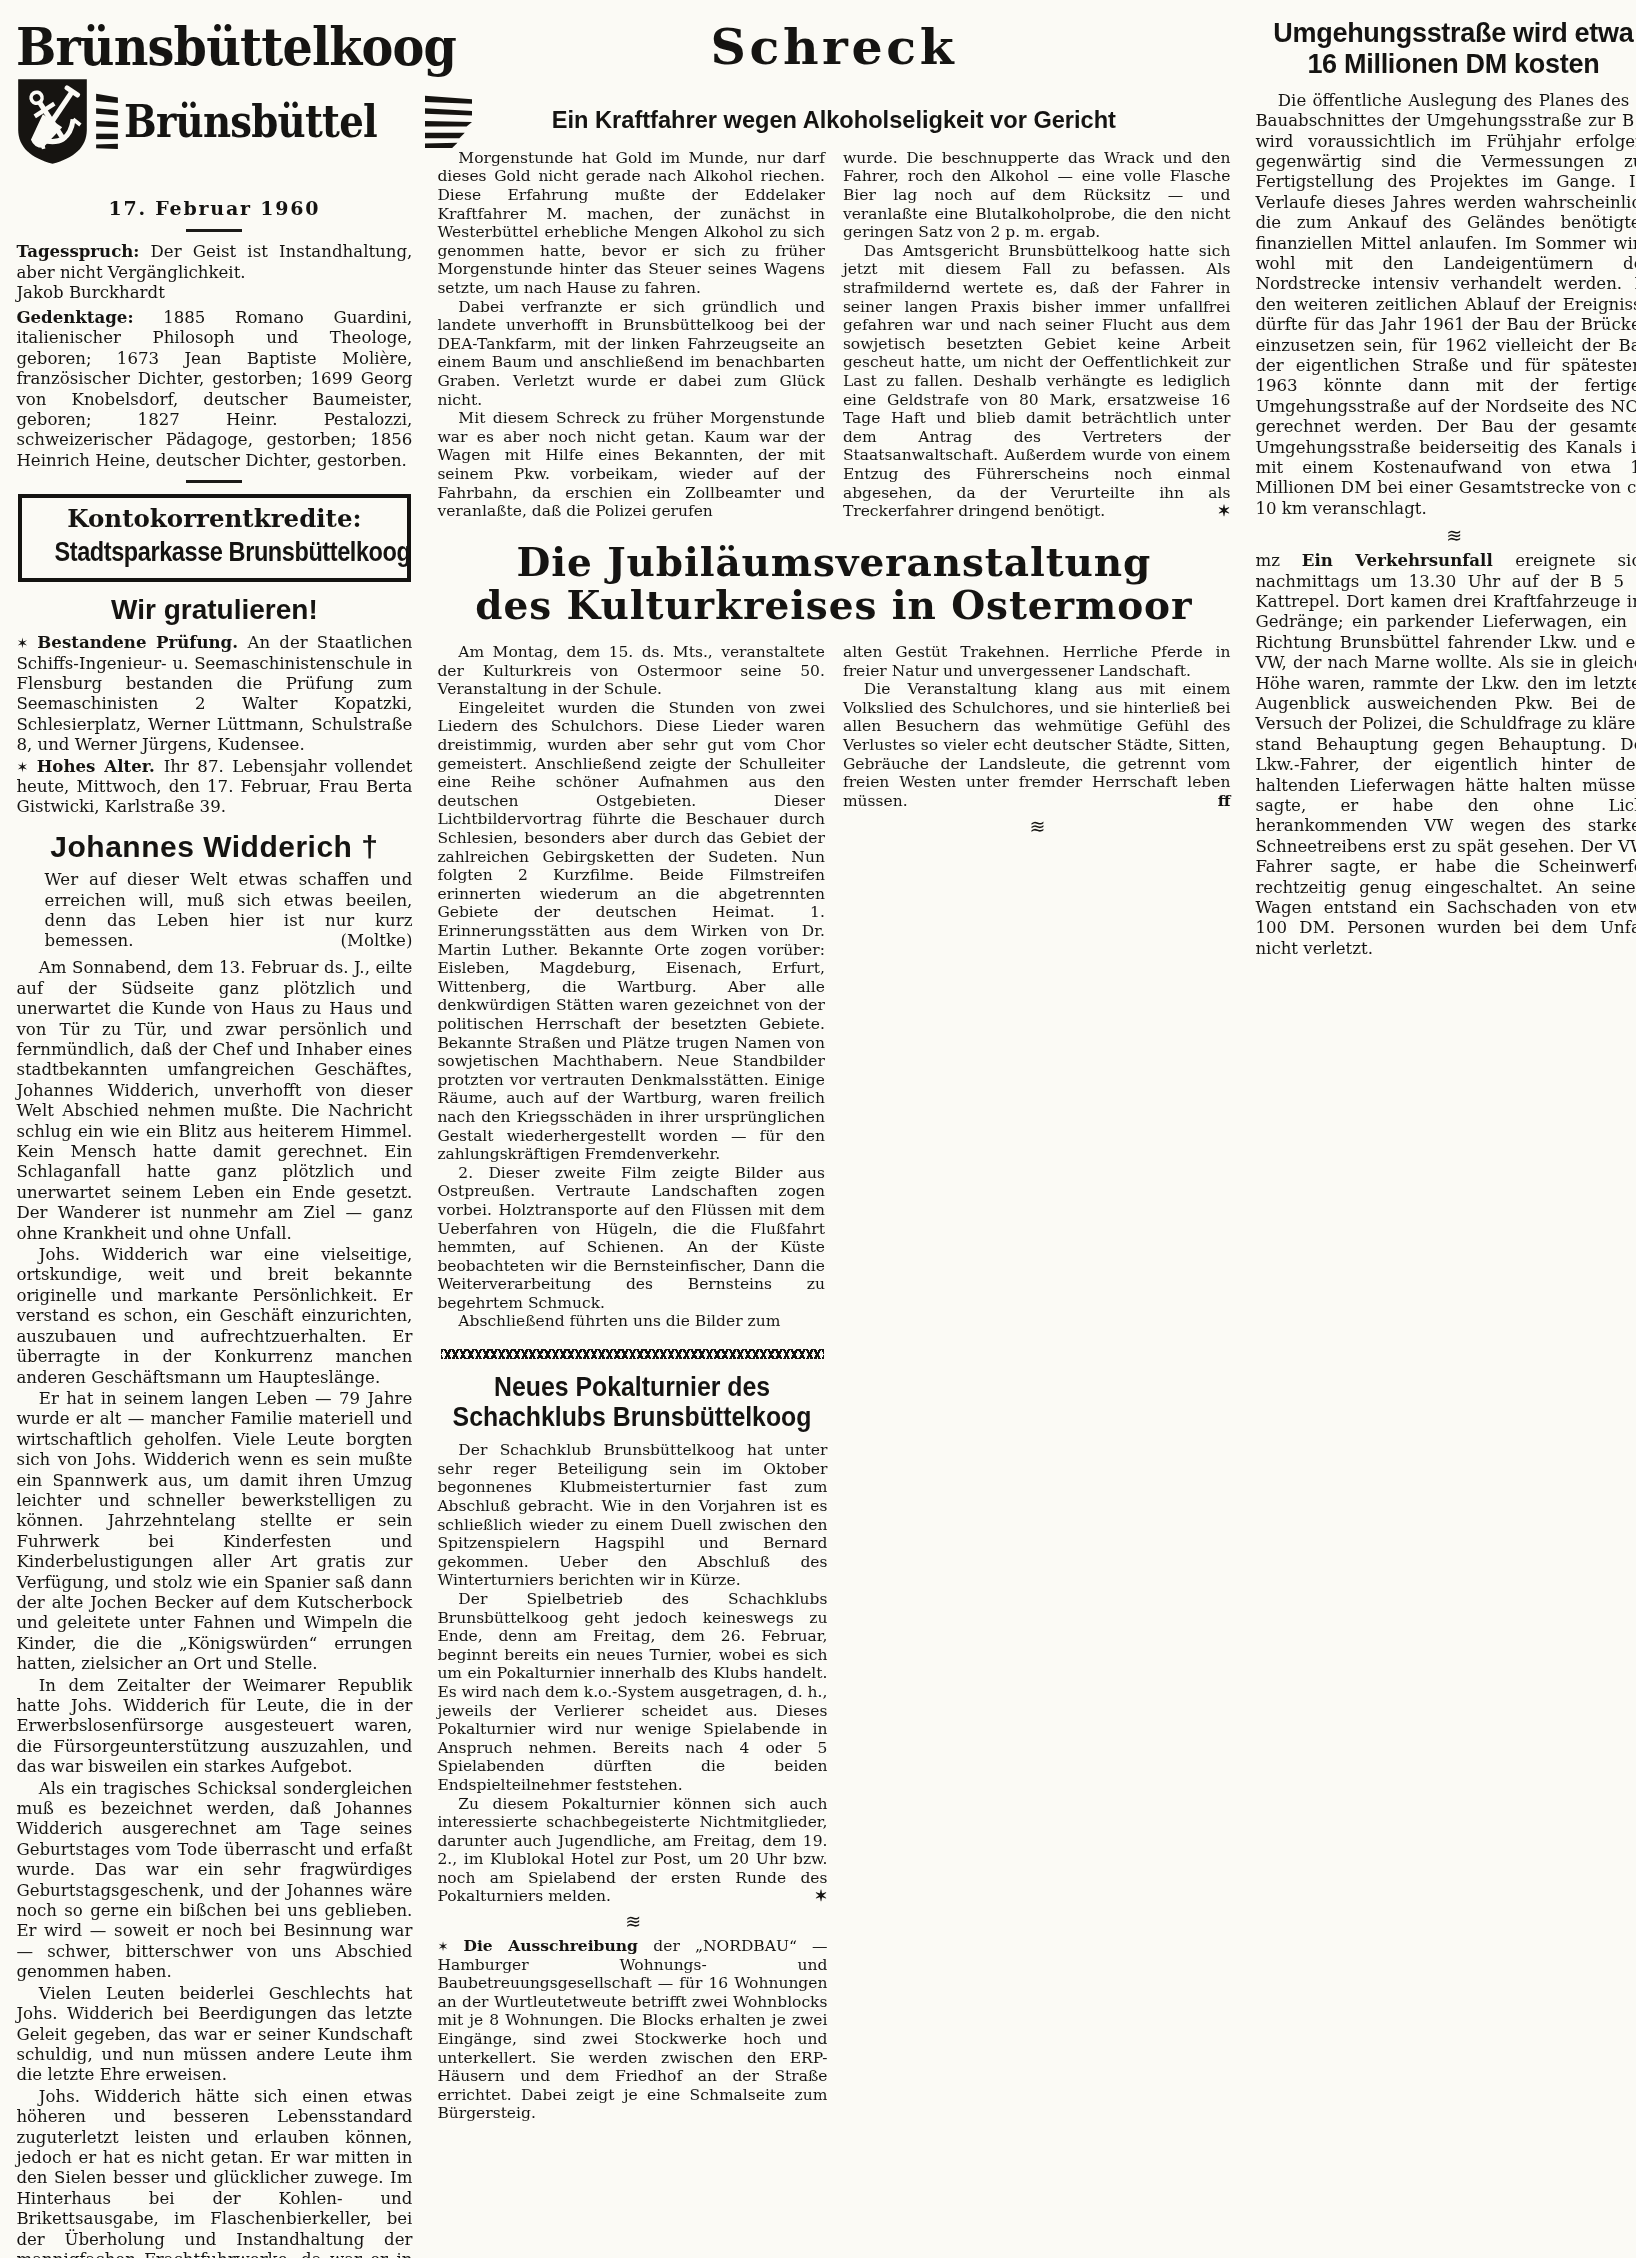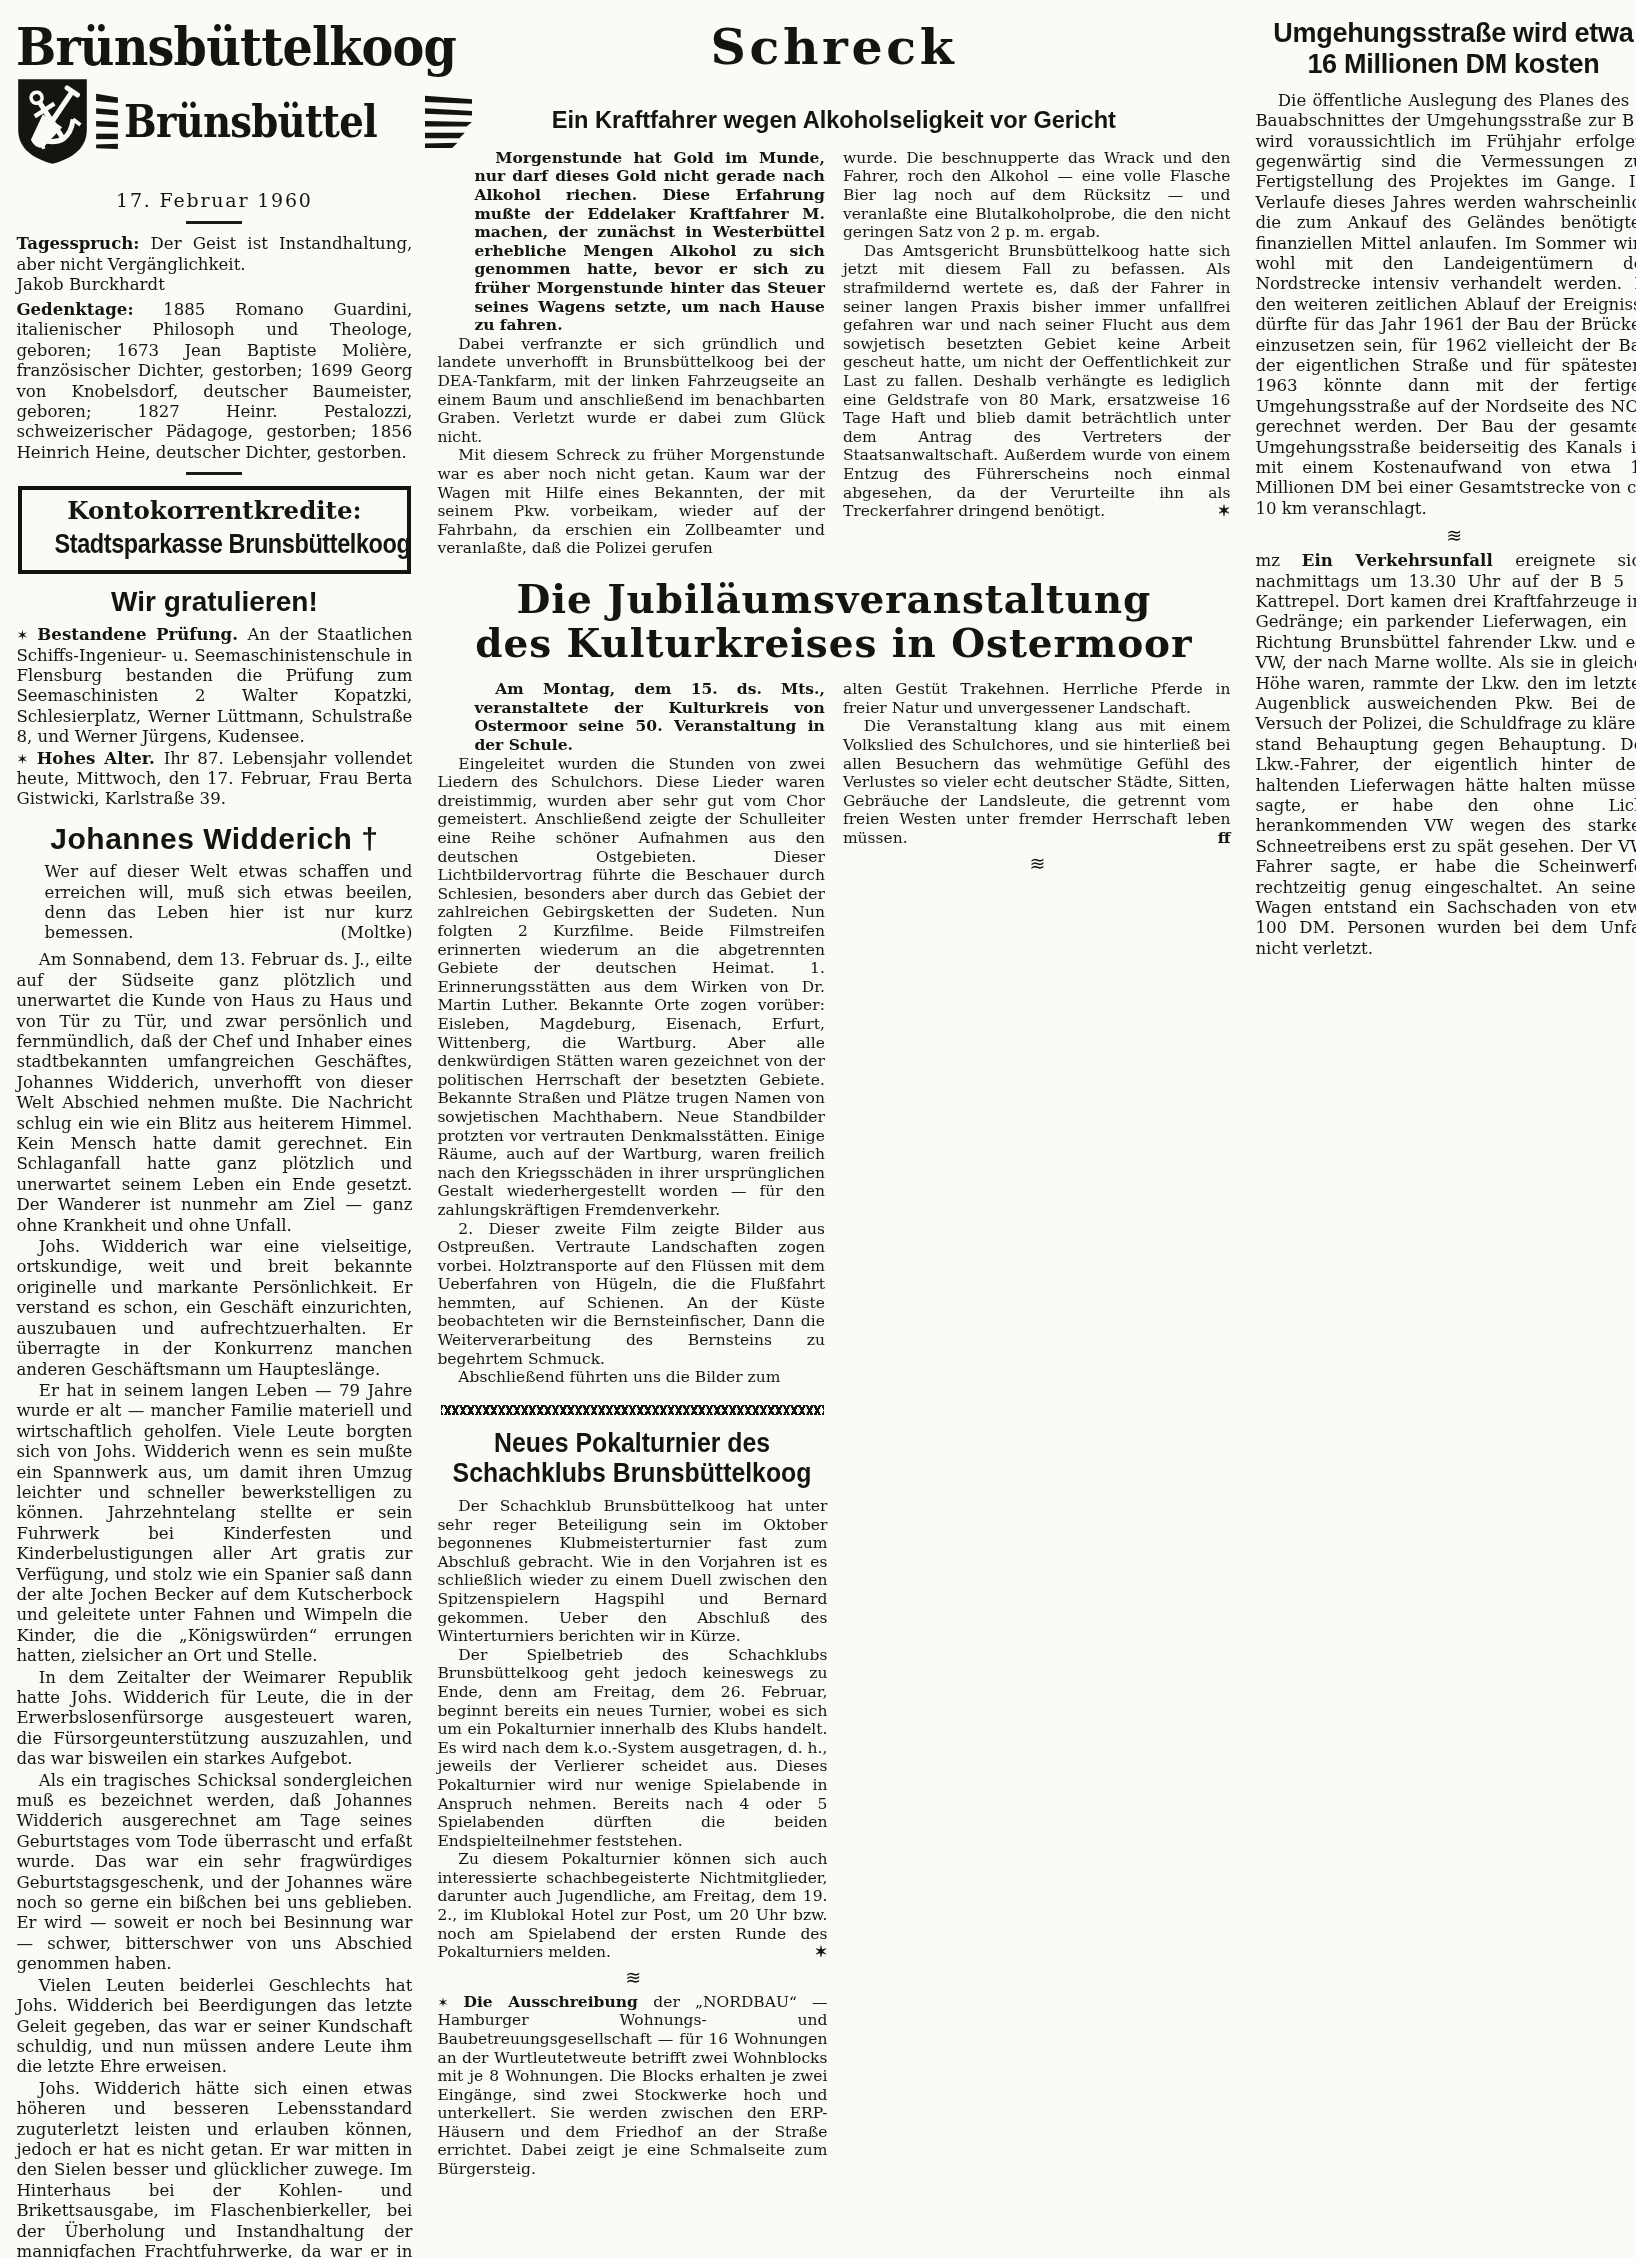--- a/index.html
+++ b/index.html
@@ -7,38 +7,38 @@
     width:1636px;height:2258px;box-sizing:border-box;margin:0 auto;
     background:#fbfaf5;color:#151412;overflow:hidden;
     padding:14.5px 16.4px;display:grid;
     grid-template-columns:396px 793px 396px;column-gap:25px;
     font-family:"DejaVu Serif","Liberation Serif",serif;
   }
   [data-interactable]{cursor:default;}
   
   .para{margin:0;text-indent:1.35em;text-align:justify;hyphens:auto;-webkit-hyphens:auto;}
   .para.ni{text-indent:0;}
-  .para.b-all{font-weight:bold;margin-left:37px;}
+  .para.b-all{font-weight:normal;}
   .p-lead{font-weight:bold;}
   .p-pre{font-weight:normal;}
   .p-sig{float:right;font-weight:bold;padding-left:7.3px;}
   .p-star{font-family:"DejaVu Sans",sans-serif;font-size:.85em;}
   .attrib{text-align:left;padding-right:5.5px;}
   .shortrule{width:56px;border-top:3.2px solid #1b1a18;margin:9px auto 9px;}
   .squiggle{text-align:center;font-family:"DejaVu Sans",sans-serif;font-size:19px;letter-spacing:-1.8px;line-height:1;margin:6.4px 0 5.5px;}
   .braid{height:10px;margin:18px 3.6px 12.7px;
     background:
       repeating-linear-gradient(62deg,#171613 0 2.4px,transparent 2.4px 6.8px),
       repeating-linear-gradient(-62deg,#171613 0 2.4px,transparent 2.4px 6.8px);}
   
   .col-left{font-size:16.6px;line-height:1.23;}
   .mh1{font-weight:bold;font-size:53px;line-height:1;letter-spacing:-0.9px;white-space:nowrap;transform:scaleX(.9);transform-origin:left;margin:5.5px 0 1.8px;}
   .mh2row{display:flex;align-items:center;gap:6.4px;height:93px;}
   .mh2{font-weight:bold;font-size:45px;line-height:1;letter-spacing:-0.9px;white-space:nowrap;transform:scaleX(.86);transform-origin:left;}
-  .mh-date{text-align:center;font-weight:normal;font-size:19px;letter-spacing:1.8px;margin-top:21px;}
+  .mh-date{text-align:center;font-weight:bold;font-size:19px;letter-spacing:1.8px;margin-top:29px;}
   .tages .attrib{margin-bottom:3.6px;}
   .adbox{border:4.5px solid #141311;margin:11px 1.8px 12.7px;padding:6.4px 1.8px 9px;text-align:center;}
   .adbox .l1{font-weight:bold;font-size:24.5px;line-height:1.15;}
   .adbox .l2{font-family:"Liberation Sans","DejaVu Sans",sans-serif;font-weight:bold;font-size:28px;white-space:nowrap;transform:scaleX(.84);transform-origin:center;letter-spacing:-0.5px;margin-top:1.8px;}
   .h-sans{font-family:"Liberation Sans","DejaVu Sans",sans-serif;font-weight:bold;text-align:center;line-height:1.08;}
   .h-gratulieren{font-size:28px;margin:1.8px 0 7.3px;}
   .h-obit{font-size:30px;margin:12.7px 0 7.3px;letter-spacing:0.5px;}
   .motto{margin:1.8px 0 5.5px;padding-left:1.7em;text-align:justify;}
   .m-author{float:right;}
   

